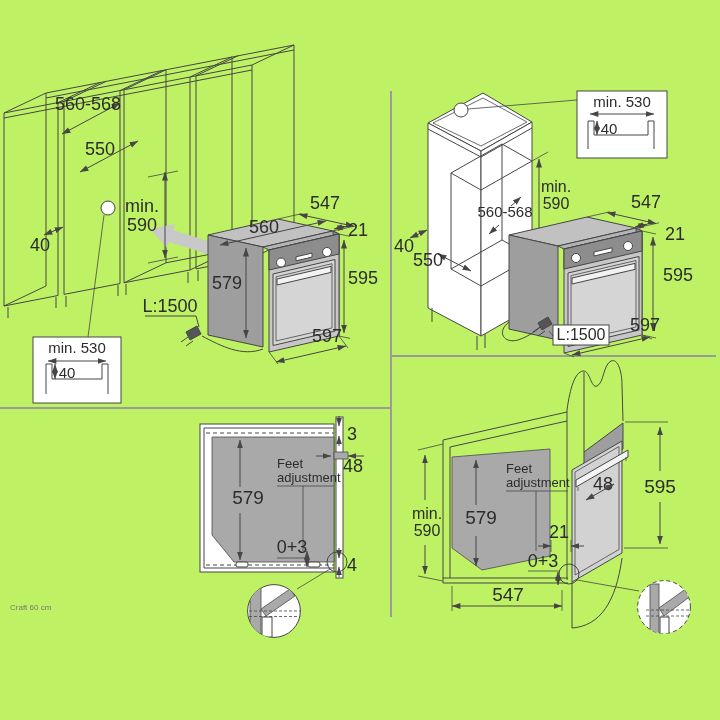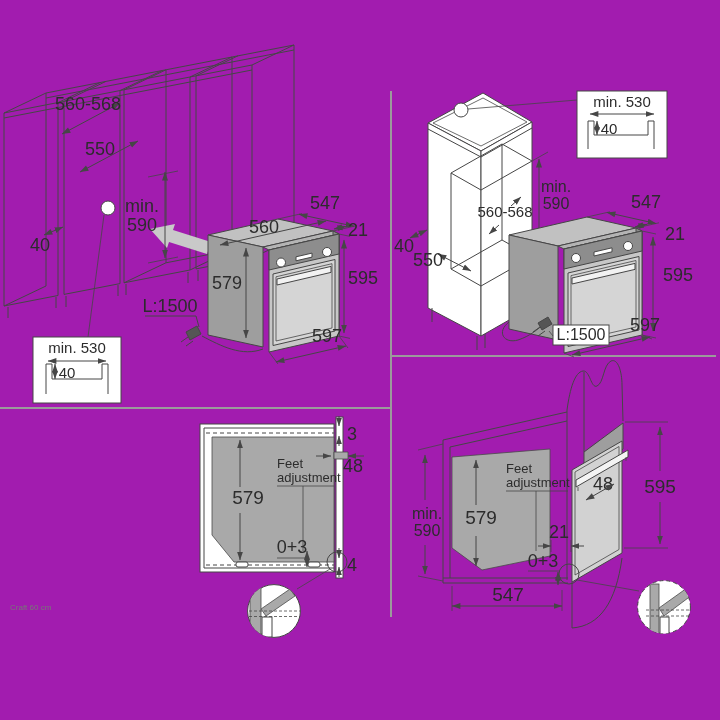--- a/index.html
+++ b/index.html
@@ -1,16 +1,16 @@
 <!DOCTYPE html>
 <html><head>
 <meta charset="utf-8">
 <style>
   html,body{margin:0;padding:0;background:#fff;}
-  #stage{position:relative;width:720px;height:720px;background:#a21caf;overflow:hidden;}
+  #stage{position:relative;width:720px;height:720px;background:#bef264;overflow:hidden;}
   svg{display:block;}
   svg text{font-family:"Liberation Sans",sans-serif;fill:#2c2c2c;text-anchor:middle;}
   .d{font-size:18px;} .d2{font-size:19px;} .m{font-size:16px;} .s{font-size:15px;} .n{font-size:13px;}
   .as{text-anchor:start;}
   .ft{font-size:8px;fill:#777;text-anchor:start;}
   .ln{fill:none;stroke:#464646;stroke-width:1;}
   .lt{fill:none;stroke:#464646;stroke-width:.8;}
   .fw{fill:#ffffff;stroke:#464646;stroke-width:1;}
   .fg{fill:#a9a9a9;stroke:#4a4a4a;stroke-width:.8;}
   .dash{stroke-dasharray:4 3;}

